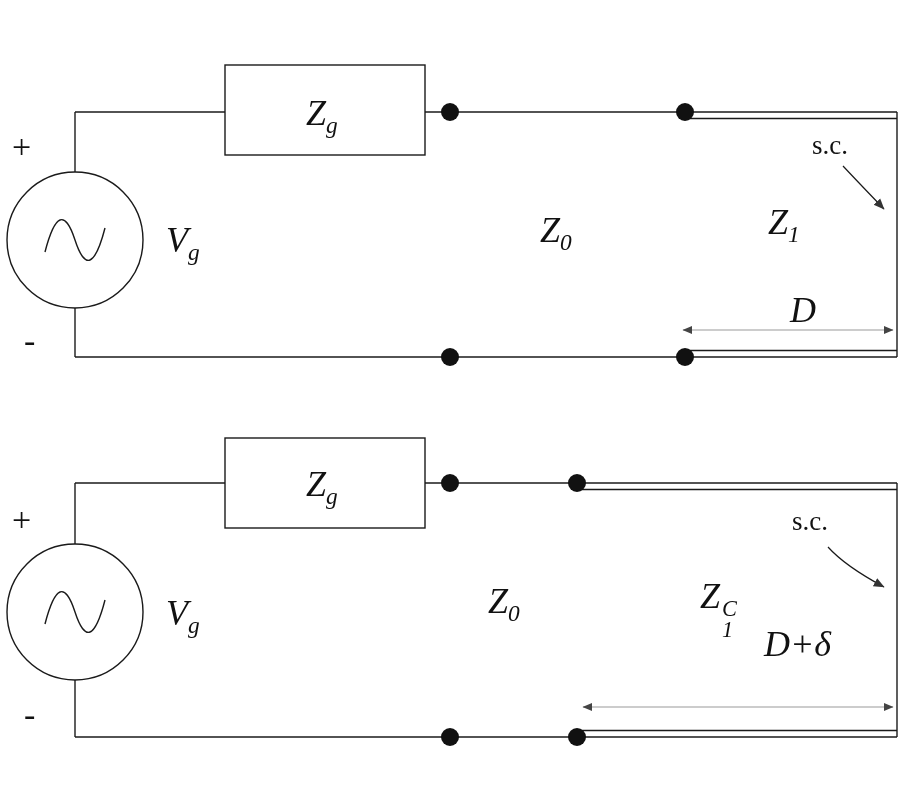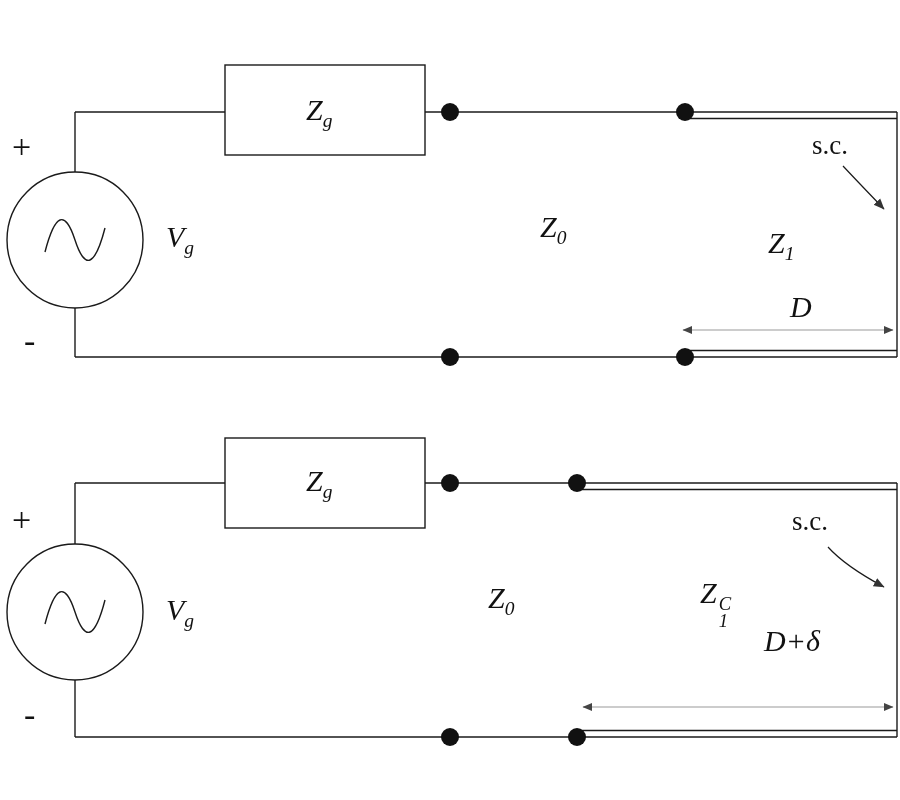--- a/index.html
+++ b/index.html
@@ -1,21 +1,21 @@
 <!DOCTYPE html>
 <html><head>
 <meta charset="utf-8">
 <style>
   *{box-sizing:border-box}
   html,body{margin:0;padding:0;background:#fff}
   .canvas{position:relative;width:900px;height:800px;background:#fff;overflow:hidden;
           font-family:"Liberation Serif",serif;color:#111}
   svg.layer{position:absolute;left:0;top:0}
   .label{position:absolute;line-height:1;white-space:nowrap;color:#111}
-  .math{font-style:italic;font-size:30px}
+  .math{font-style:italic;font-size:36px}
   .math sub{font-size:0.65em;font-style:italic}
   .sign{font-size:34px;font-style:normal;font-weight:400}
   .sc{font-size:27px;font-style:normal}
   .supsub{display:inline-flex;flex-direction:column;align-items:flex-start;
           font-size:0.62em;line-height:0.95;vertical-align:-0.35em;margin-left:2px}
   .supsub .sup{font-style:italic}
   .supsub .sub2{font-style:italic}
 </style>
 </head>
 <body>
@@ -71,21 +71,21 @@
       <path d="M 828 547 Q 845 566 884 587" stroke-width="1.2" marker-end="url(#ah)"></path>
       <path d="M 583 707 L 893 707" stroke="#9a9a9a" stroke-width="1.2" marker-start="url(#ahg)" marker-end="url(#ahg)"></path>
     </g>
   </svg>
 
   <div class="label sign" style="left:12px;top:130px">+</div>
   <div class="label sign" style="left:24px;top:324px">-</div>
   <div class="label math" style="left:166px;top:222px"><span>V</span><sub>g</sub></div>
   <div class="label math" style="left:306px;top:95px"><span>Z</span><sub>g</sub></div>
   <div class="label math" style="left:540px;top:212px"><span>Z</span><sub>0</sub></div>
-  <div class="label math" style="left:768px;top:228px"><span>Z</span><sub>1</sub></div>
+  <div class="label math" style="left:768px;top:204px"><span>Z</span><sub>1</sub></div>
   <div class="label sc" style="left:812px;top:132px">s.c.</div>
   <div class="label math" style="left:790px;top:292px">D</div>
 
   <div class="label sign" style="left:12px;top:503px">+</div>
   <div class="label sign" style="left:24px;top:698px">-</div>
   <div class="label math" style="left:166px;top:595px"><span>V</span><sub>g</sub></div>
   <div class="label math" style="left:306px;top:466px"><span>Z</span><sub>g</sub></div>
   <div class="label math" style="left:488px;top:583px"><span>Z</span><sub>0</sub></div>
   <div class="label math" style="left:700px;top:578px"><span>Z</span><span class="supsub">
         <span class="sup">C</span>

